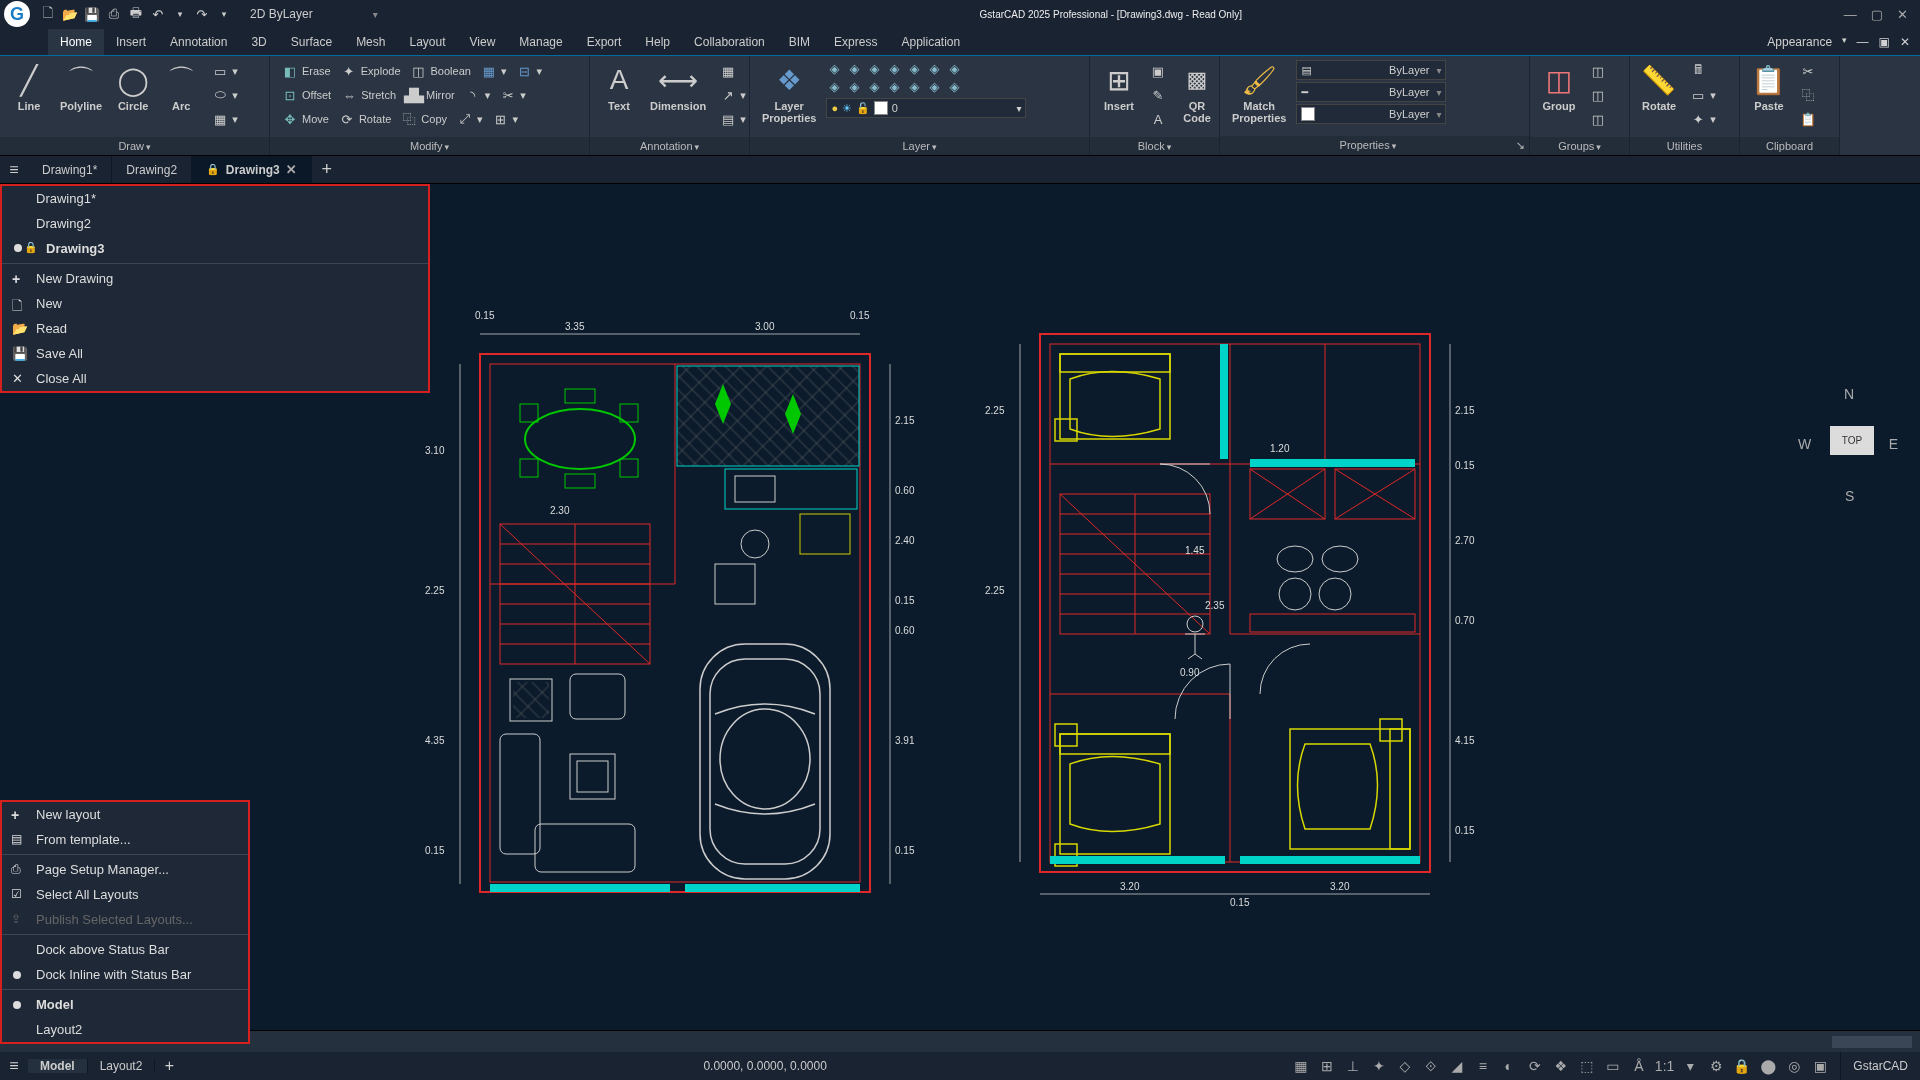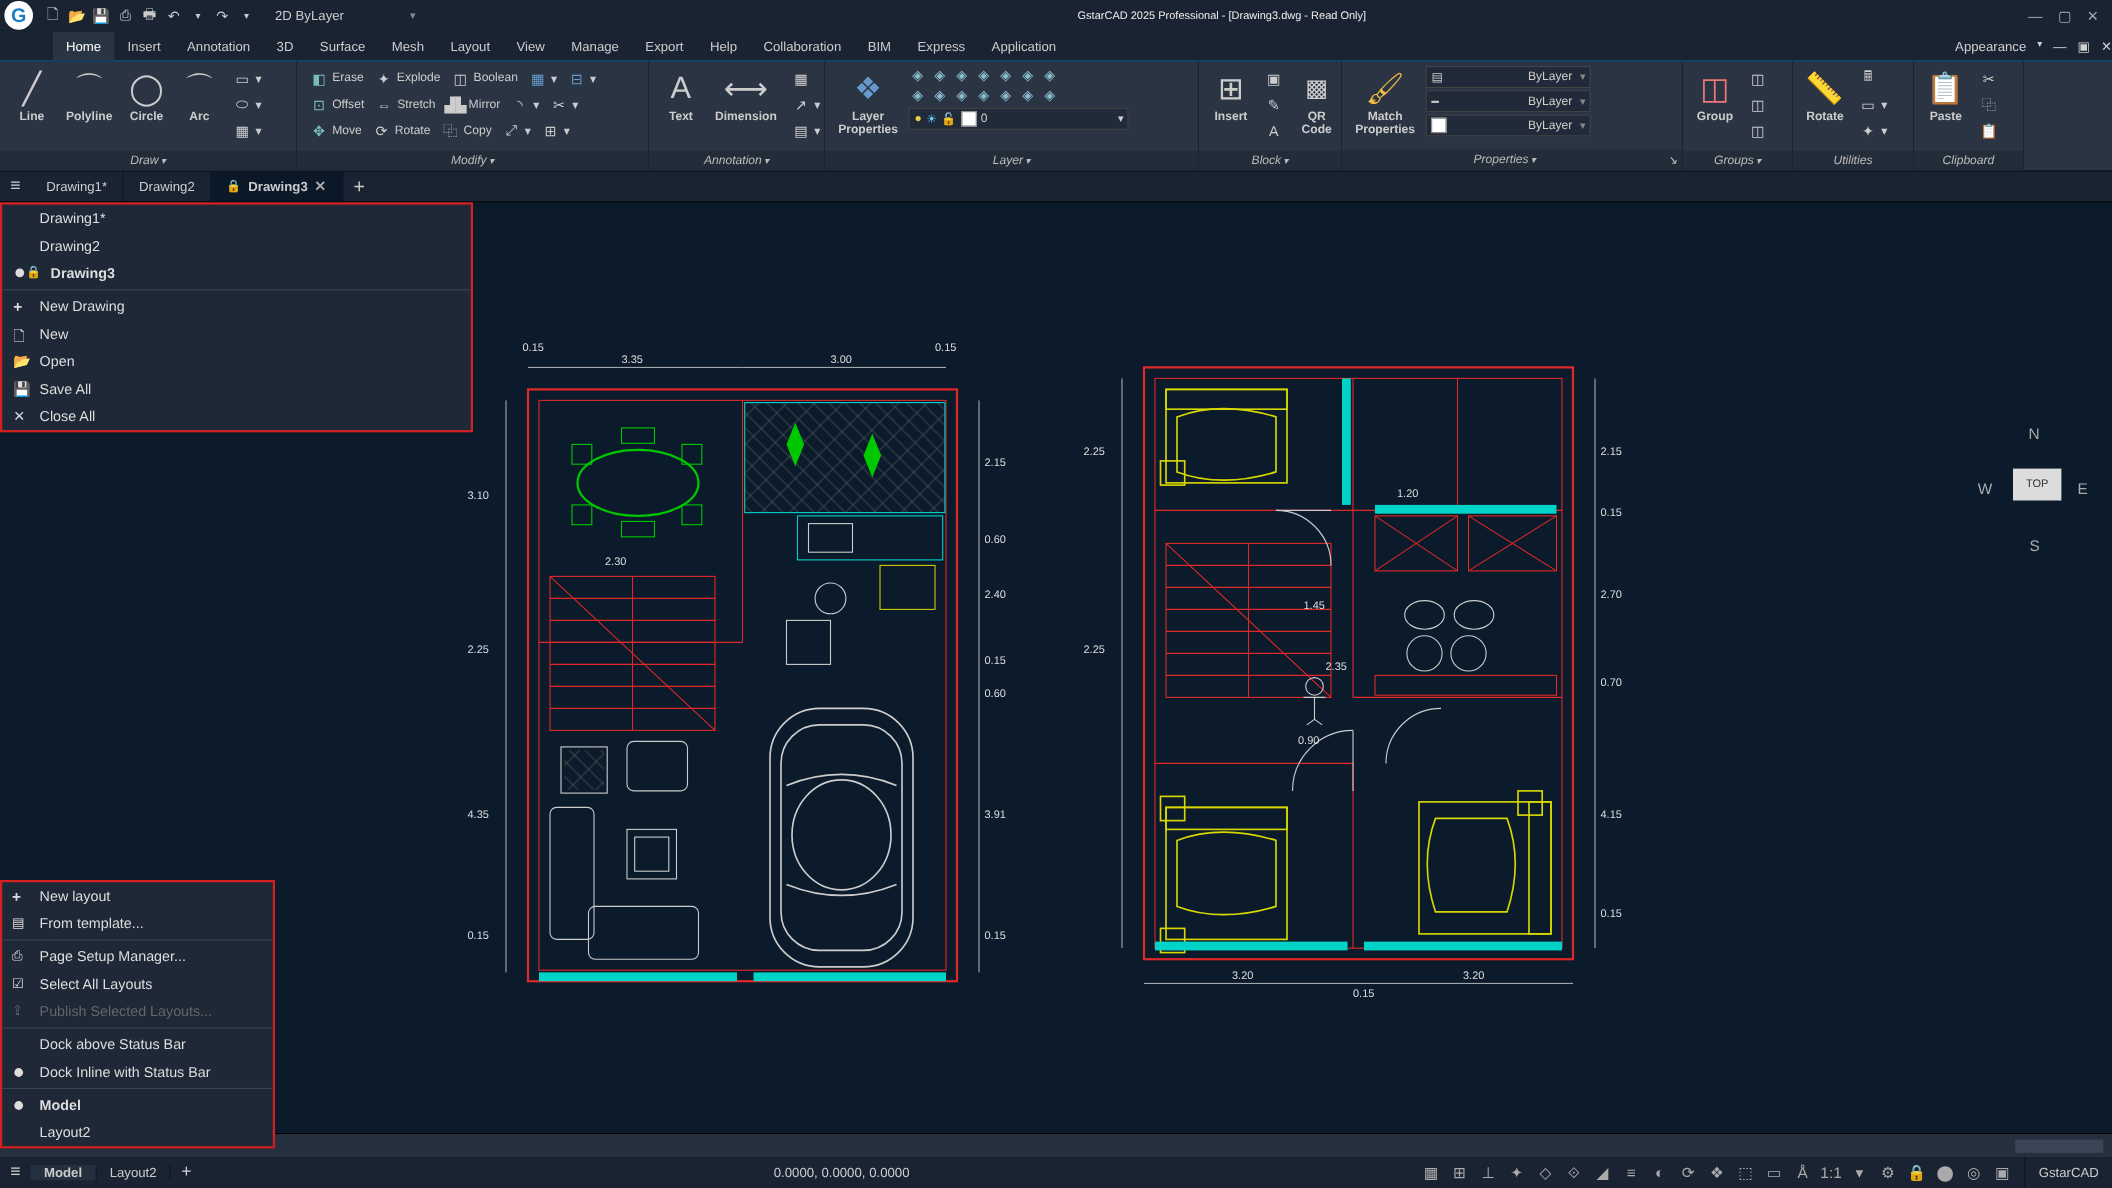--- a/index.html
+++ b/index.html
@@ -9,26 +9,26 @@
 .app-logo { width: 26px; height: 26px; background: #fff; border-radius: 50%; display: flex; align-items: center; justify-content: center; color: #1a7cc4; font-weight: bold; font-size: 18px; margin-right: 10px; }
 .qat { display: flex; gap: 6px; align-items: center; }
 .qat-icon { width: 16px; height: 16px; display: flex; align-items: center; justify-content: center; color: #ccc; font-size: 13px; }
 .workspace-label { margin-left: 18px; color: #ccc; font-size: 12px; }
 .titlebar-title { flex: 1; text-align: center; color: #eee; font-size: 10px; font-weight: 500; }
 .titlebar-controls { display: flex; gap: 14px; padding-right: 12px; color: #aaa; font-size: 13px; }
 
 .menubar { height: 28px; background: #1a2332; display: flex; align-items: center; padding-left: 48px; border-bottom: 1px solid #0369a1; }
 .menu-item { padding: 6px 12px; color: #ccc; cursor: pointer; }
 .menu-item.active { background: #2a3544; color: #fff; }
-.menu-right { margin-left: auto; display: flex; align-items: flex-start; gap: 10px; padding-right: 0; }
+.menu-right { margin-left: auto; display: flex; align-items: flex-start; gap: 10px; padding-right: 10px; }
 
 .ribbon { height: 100px; background: #2a3442; display: flex; border-bottom: 1px solid #000; }
 .ribbon-panel { border-right: 1px solid #1a2332; padding: 4px 8px 0 8px; display: flex; flex-direction: column; }
 .panel-content { flex: 1; display: flex; align-items: flex-start; gap: 6px; }
-.panel-label { text-align: center; font-size: 11px; color: #bbb; padding: 3px 0; background: #232d3a; margin: 0 -8px; font-style: italic; }
+.panel-label { text-align: center; font-size: 11px; color: #bbb; padding: 3px 0; background: #232d3a; margin: 0 -8px; }
 .panel-label .arrow { font-size: 9px; margin-left: 2px; }
 
 .big-btn { display: flex; flex-direction: column; align-items: center; padding: 2px 4px; cursor: pointer; }
 .big-btn .icon { width: 34px; height: 36px; display: flex; align-items: center; justify-content: center; font-size: 28px; color: #ccc; }
 .big-btn .label { font-size: 11px; color: #ccc; margin-top: 2px; font-weight: bold; }
 
 .small-row { display: flex; flex-direction: column; gap: 2px; }
 .small-btn { display: flex; align-items: center; gap: 4px; padding: 2px 4px; font-size: 11px; color: #ccc; cursor: pointer; height: 22px; }
 .small-btn .ic { width: 16px; height: 16px; display: inline-flex; align-items: center; justify-content: center; font-size: 13px; }
 
@@ -618,21 +618,21 @@
   </div>
 </div>
 
 <div class="dropdown-doclist">
   <div class="dd-row"><span>Drawing1*</span></div>
   <div class="dd-row"><span>Drawing2</span></div>
   <div class="dd-row bold"><span class="bullet"></span><span class="lock" style="left:22px;">🔒</span><span style="margin-left:10px;">Drawing3</span></div>
   <div class="ctx-sep"></div>
   <div class="dd-row"><span class="plus">+</span><span>New Drawing</span></div>
   <div class="dd-row"><span class="ic">🗋</span><span>New</span></div>
-  <div class="dd-row"><span class="ic">📂</span><span>Open</span></div>
+  <div class="dd-row"><span class="ic">📂</span><span>Read</span></div>
   <div class="dd-row"><span class="ic">💾</span><span>Save All</span></div>
   <div class="dd-row"><span class="ic">✕</span><span>Close All</span></div>
 </div>
 
 <div class="context-menu">
   <div class="ctx-row"><span class="plus">+</span><span>New layout</span></div>
   <div class="ctx-row"><span class="ic">▤</span><span>From template...</span></div>
   <div class="ctx-sep"></div>
   <div class="ctx-row"><span class="ic">⎙</span><span>Page Setup Manager...</span></div>
   <div class="ctx-row"><span class="ic">☑</span><span>Select All Layouts</span></div>

